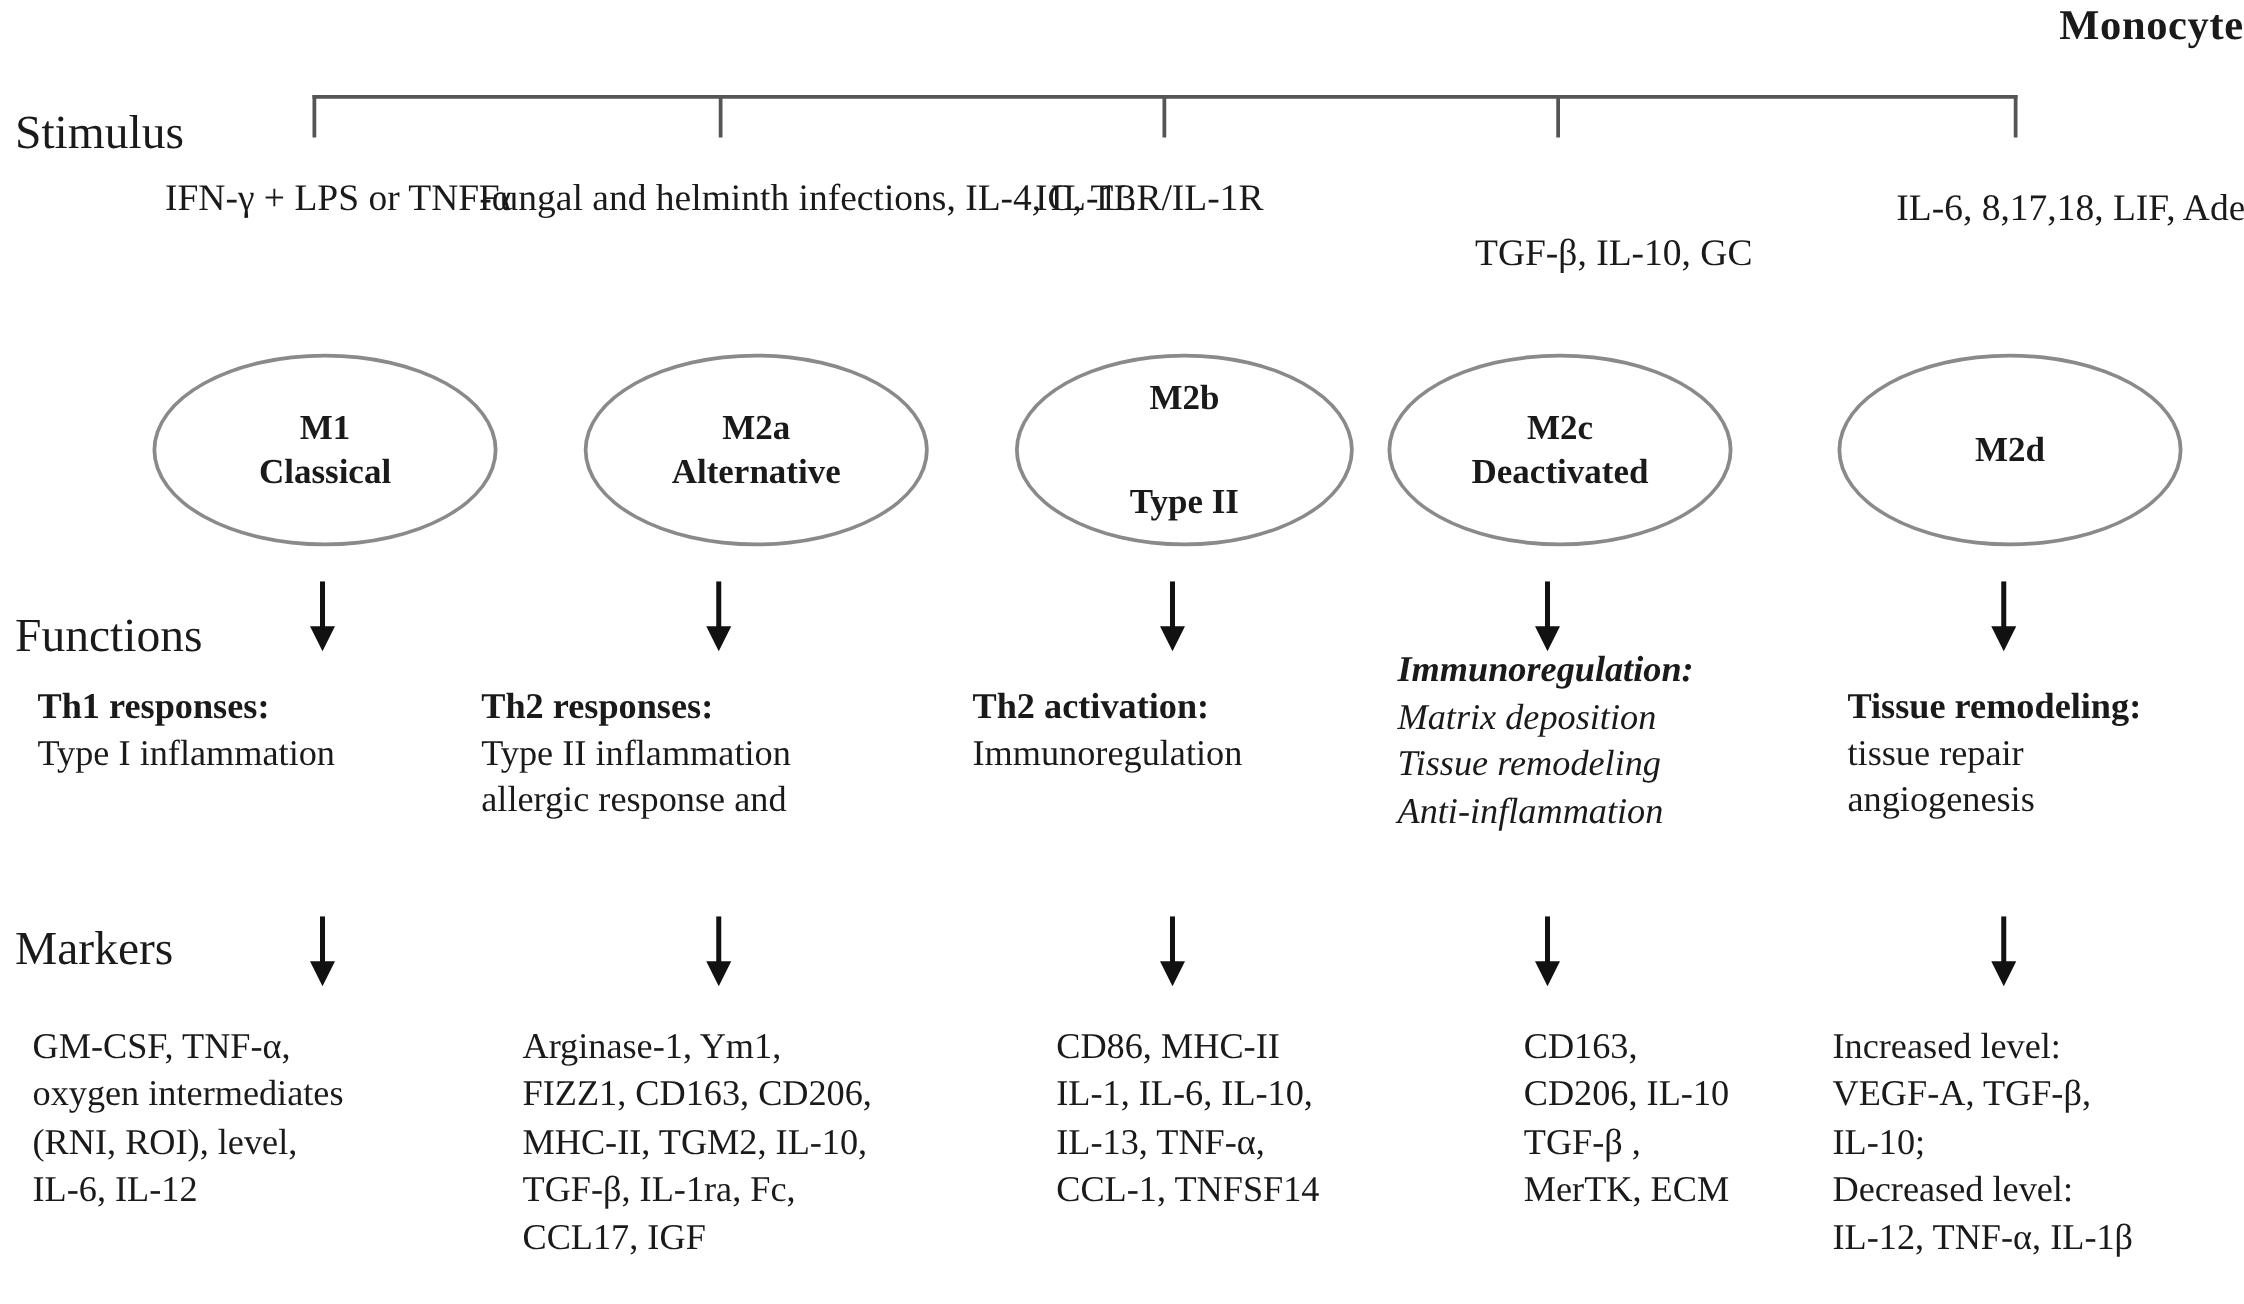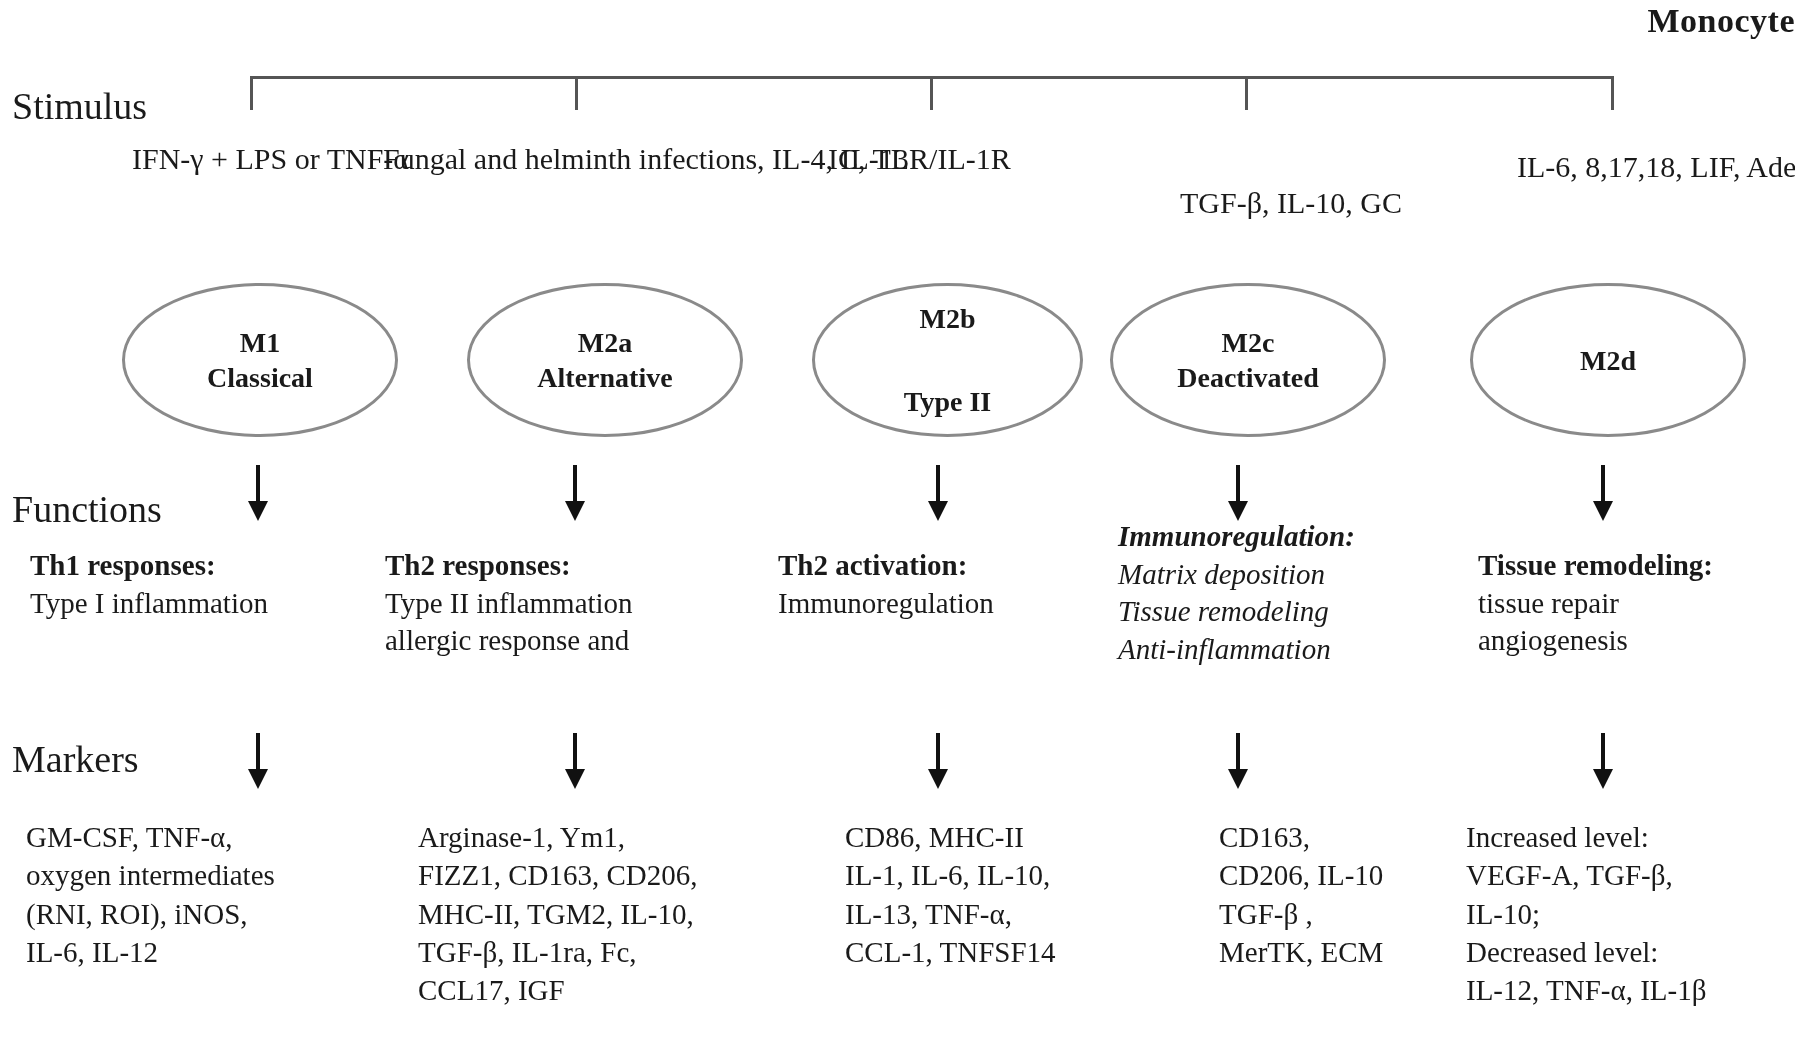--- a/index.html
+++ b/index.html
@@ -224,21 +224,21 @@
     <path d="M3 36 L13 56 L23 36 Z" fill="#111"></path>
   </svg>
   <svg class="arrow" style="left:1590px; top:733px;" viewBox="0 0 26 56">
     <path d="M13 0 L13 40" stroke="#111" stroke-width="4" fill="none"></path>
     <path d="M3 36 L13 56 L23 36 Z" fill="#111"></path>
   </svg>
 
   <div class="marker-block" style="left:26px; top:818px;">
     <span class="ln">GM-CSF, TNF-α,</span>
     <span class="ln">oxygen intermediates</span>
-    <span class="ln">(RNI, ROI), iNOS,</span>
+    <span class="ln">(RNI, ROI), level,</span>
     <span class="ln">IL-6, IL-12</span>
   </div>
   <div class="marker-block" style="left:418px; top:818px;">
     <span class="ln">Arginase-1, Ym1,</span>
     <span class="ln">FIZZ1, CD163, CD206,</span>
     <span class="ln">MHC-II, TGM2, IL-10,</span>
     <span class="ln">TGF-β, IL-1ra, Fc,</span>
     <span class="ln">CCL17, IGF</span>
   </div>
   <div class="marker-block" style="left:845px; top:818px;">

